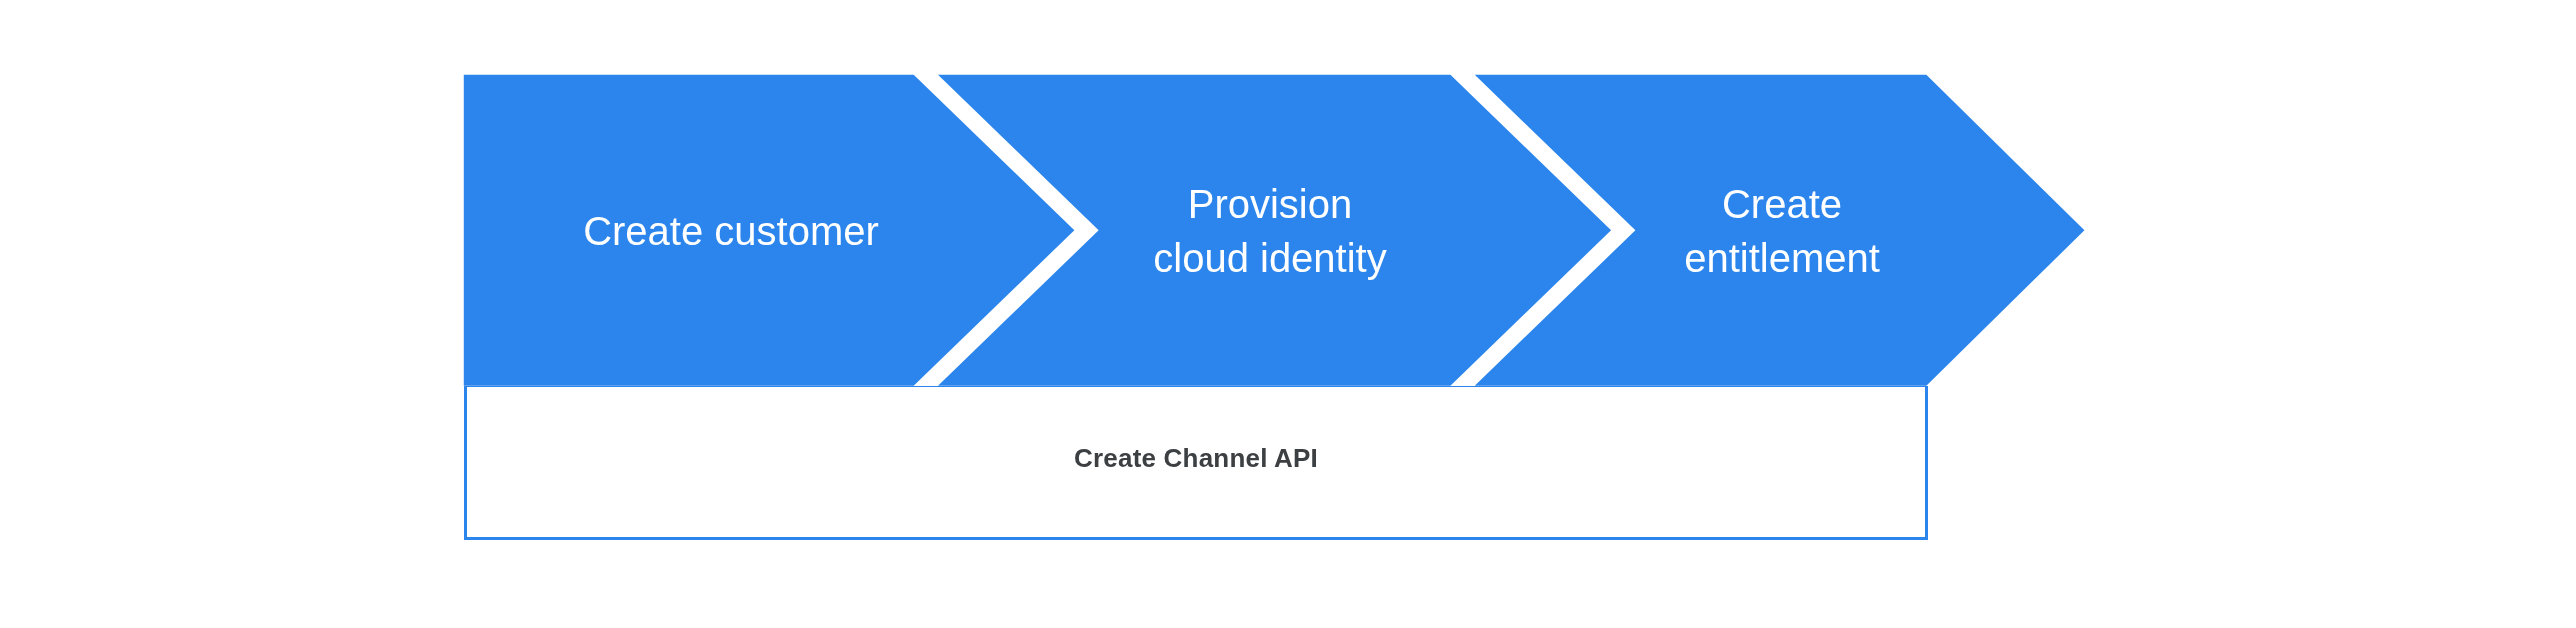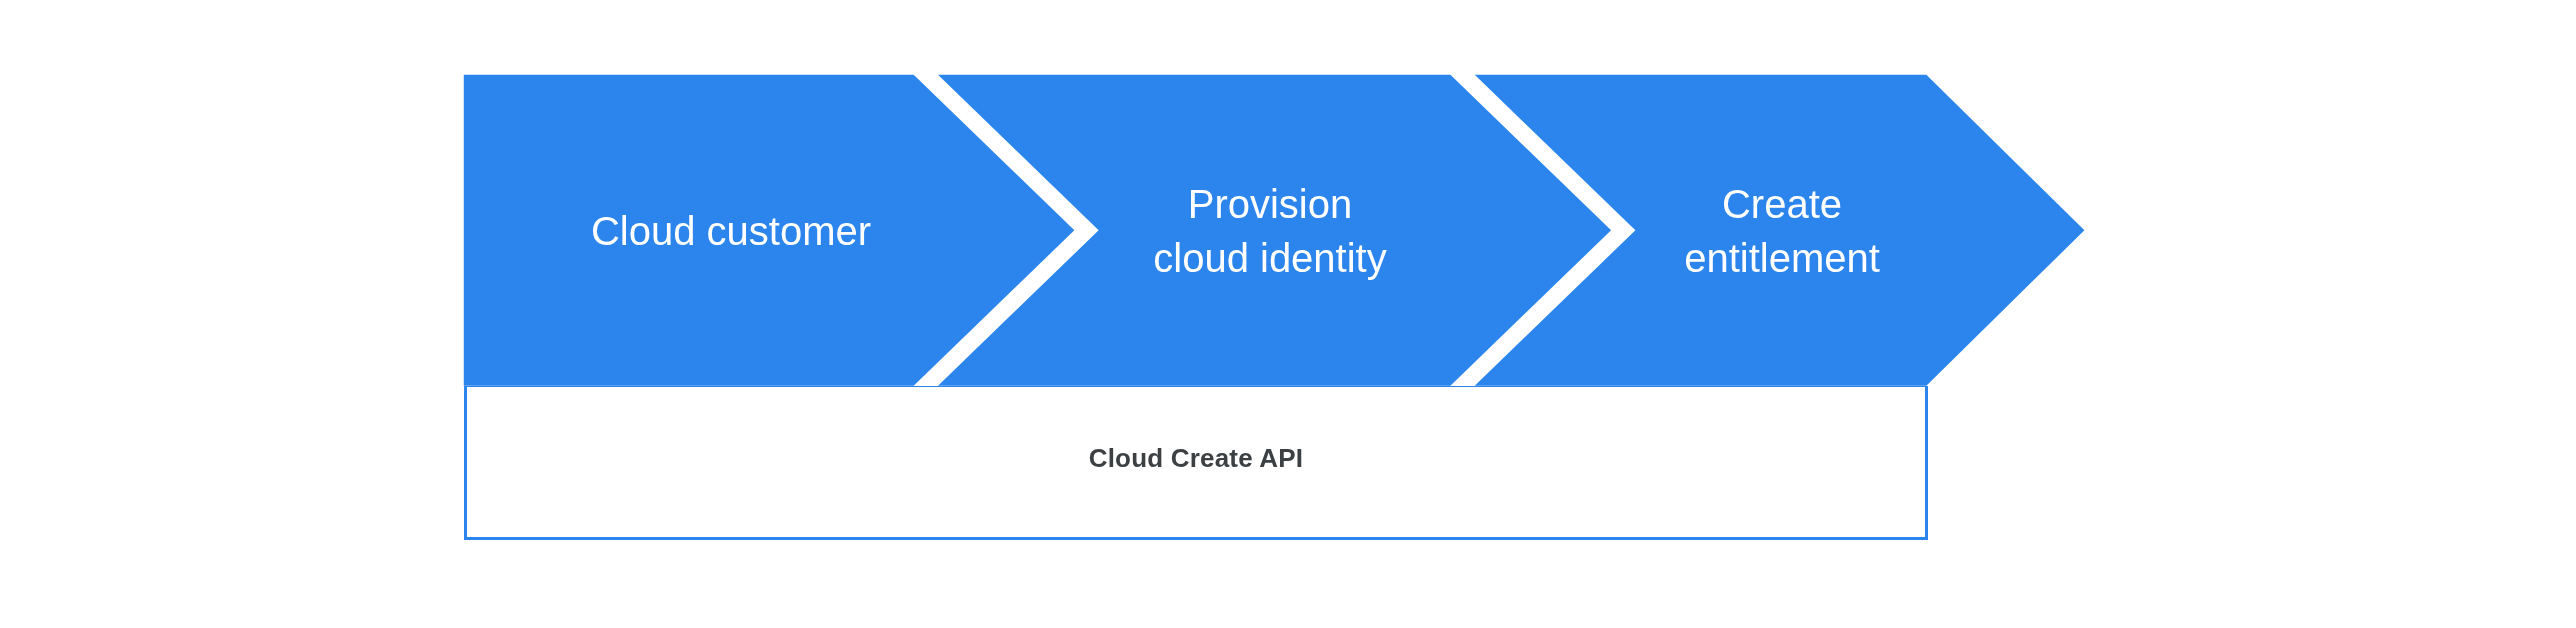--- a/index.html
+++ b/index.html
@@ -114,29 +114,29 @@
 
       <path fill="#2b85ed" d="M 1698 86
                L 2218 86
                L 2400 265
                L 2218 444
                L 1698 444
                L 1883 265
                Z"></path>
     </svg>
 
-    <div class="step-label" id="step-label-0">Cloud customer</div>
+    <div class="step-label" id="step-label-0">Create customer</div>
 
     <div class="step-label" id="step-label-1">Provision
 cloud identity</div>
 
     <div class="step-label" id="step-label-2">Create
 entitlement</div>
 
     <div id="api-bar-top-rule"></div>
 
     <div id="api-bar">
-      <span id="api-bar-label">Cloud Create API</span>
+      <span id="api-bar-label">Create Channel API</span>
     </div>
 
   </div>
 </div>
 
 
 </body></html>

